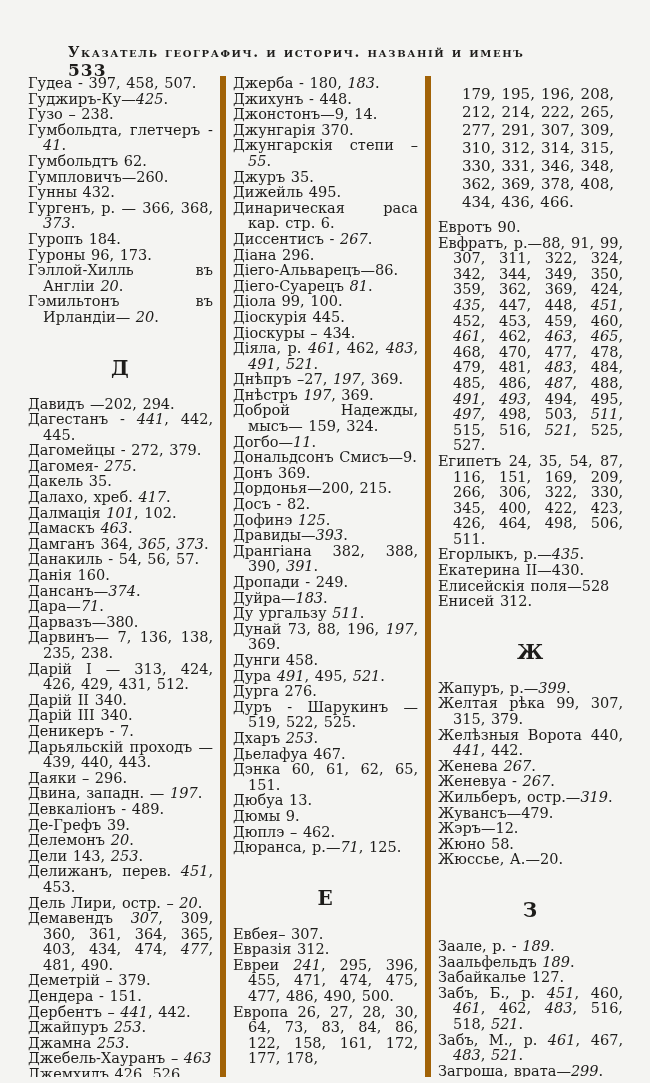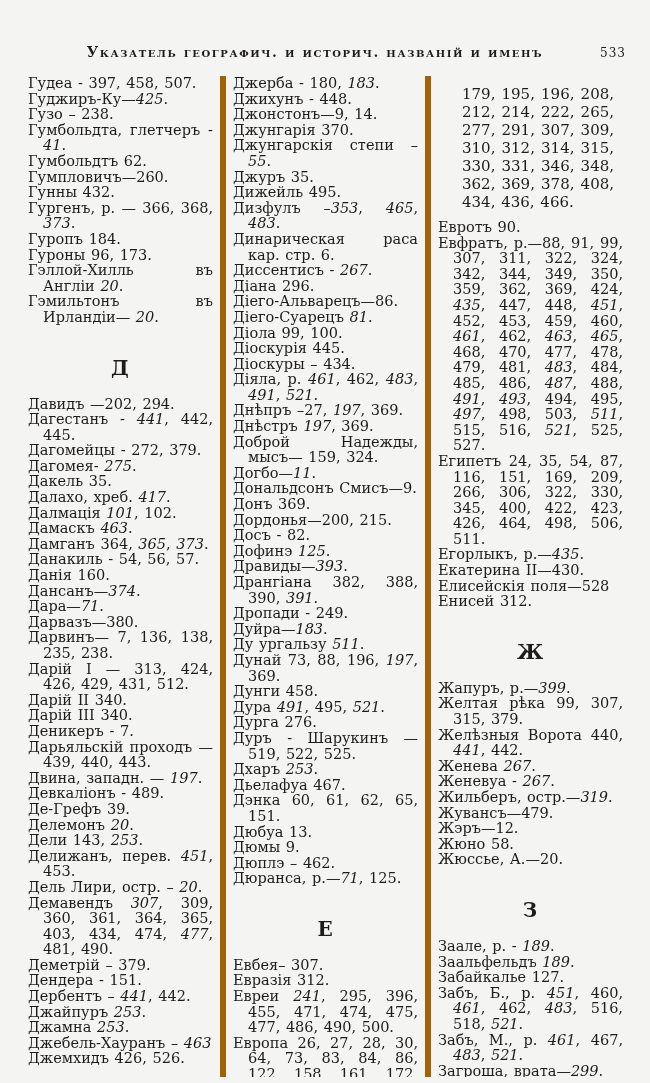--- a/index.html
+++ b/index.html
@@ -8,30 +8,30 @@
     background:#f4f4f2;
     font-family:"DejaVu Serif", serif;
     color:#1d1c1a;
     -webkit-font-smoothing:antialiased;
   }
   .page{
     position:relative;width:650px;height:1083px;overflow:hidden;
   }
   .page-header{
     position:absolute;top:44px;left:30px;right:24px;
-    display:flex;align-items:baseline;
+    display:flex;align-items:baseline;flex-direction:column;
   }
   .page-title{
     flex:1;text-align:center;
     font-variant:small-caps;font-weight:bold;
     font-size:14px;letter-spacing:1.6px;
     white-space:nowrap;
   }
   .page-number{
-    font-size:12px;font-weight:normal;letter-spacing:1px;
+    font-size:17px;font-weight:bold;letter-spacing:1px;margin-left:38px;
   }
   .columns{
     position:absolute;top:76px;left:28px;right:20px;bottom:6px;
     display:flex;
   }
   .col{flex:1;padding:0 7px;overflow:hidden;}
   .col:first-child{padding-left:0;}
   .col + .col{border-left:6px solid #a16207;}
   .entry{
     margin:0;
@@ -92,20 +92,21 @@
         <p class="entry">Данія 160.</p>
         <p class="entry">Дансанъ—<i>374</i>.</p>
         <p class="entry">Дара—<i>71</i>.</p>
         <p class="entry">Дарвазъ—380.</p>
         <p class="entry">Дарвинъ— 7, 136, 138, 235, 238.</p>
         <p class="entry">Дарій I — 313, 424, 426, 429, 431, 512.</p>
         <p class="entry">Дарій II 340.</p>
         <p class="entry">Дарій III 340.</p>
         <p class="entry">Деникеръ - 7.</p>
         <p class="entry">Дарьяльскій проходъ — 439, 440, 443.</p>
+        <p class="entry">Даяки – 296.</p>
         <p class="entry">Двина, западн. — <i>197</i>.</p>
         <p class="entry">Девкаліонъ - 489.</p>
         <p class="entry">Де-Грефъ 39.</p>
         <p class="entry">Делемонъ <i>20</i>.</p>
         <p class="entry">Дели 143, <i>253</i>.</p>
         <p class="entry">Делижанъ, перев. <i>451</i>, 453.</p>
         <p class="entry">Дель Лири, остр. – <i>20</i>.</p>
         <p class="entry">Демавендъ <i>307</i>, 309, 360, 361, 364, 365, 403, 434, 474, <i>477</i>, 481, 490.</p>
         <p class="entry">Деметрій – 379.</p>
         <p class="entry">Дендера - 151.</p>
@@ -116,21 +117,20 @@
         <p class="entry">Джемхидъ 426, 526.</p>
       </div>
     <div class="col">
         <p class="entry">Джерба - 180, <i>183</i>.</p>
         <p class="entry">Джихунъ - 448.</p>
         <p class="entry">Джонстонъ—9, 14.</p>
         <p class="entry">Джунгарія 370.</p>
         <p class="entry">Джунгарскія степи – <i>55</i>.</p>
         <p class="entry">Джуръ 35.</p>
         <p class="entry">Дижейль 495.</p>
-        <p class="entry">Дизфулъ –<i>353</i>, <i>465</i>, <i>483</i>.</p>
         <p class="entry">Динарическая раса кар. стр. 6.</p>
         <p class="entry">Диссентисъ - <i>267</i>.</p>
         <p class="entry">Діана 296.</p>
         <p class="entry">Діего-Альварецъ—86.</p>
         <p class="entry">Діего-Суарецъ <i>81</i>.</p>
         <p class="entry">Діола 99, 100.</p>
         <p class="entry">Діоскурія 445.</p>
         <p class="entry">Діоскуры – 434.</p>
         <p class="entry">Діяла, р. <i>461</i>, 462, <i>483</i>, <i>491</i>, <i>521</i>.</p>
         <p class="entry">Днѣпръ –27, <i>197</i>, 369.</p>

